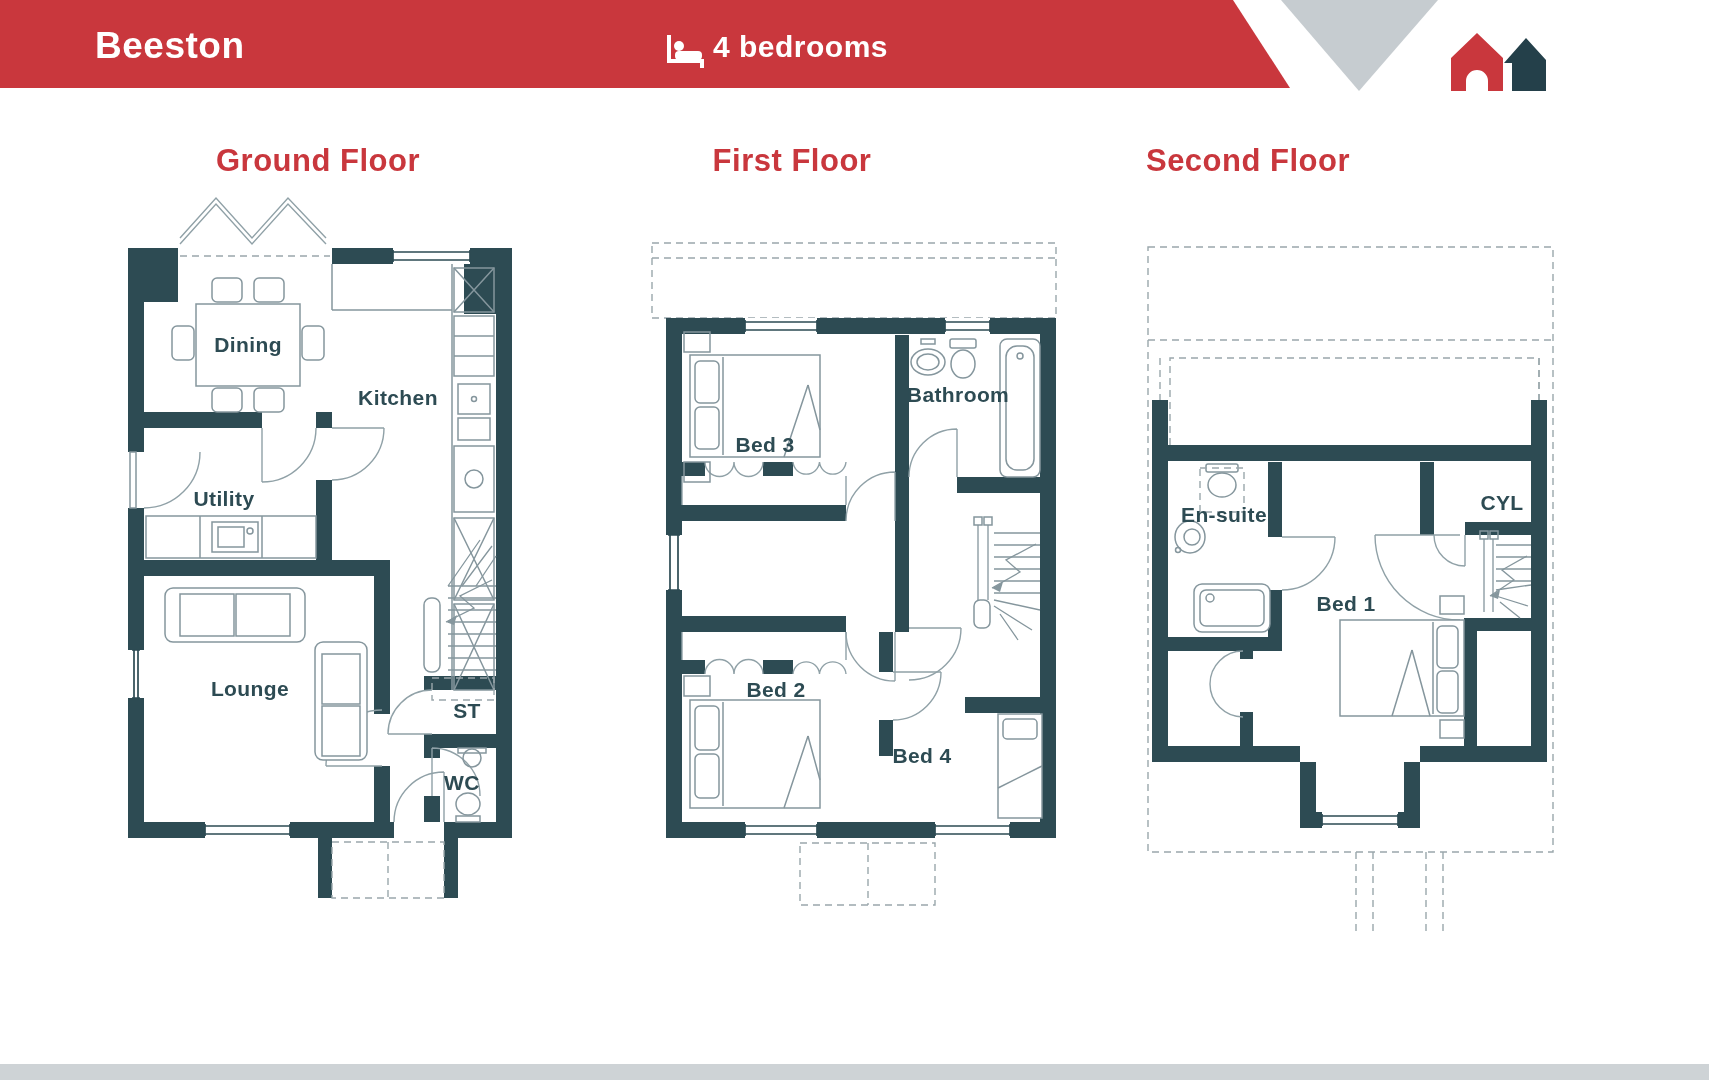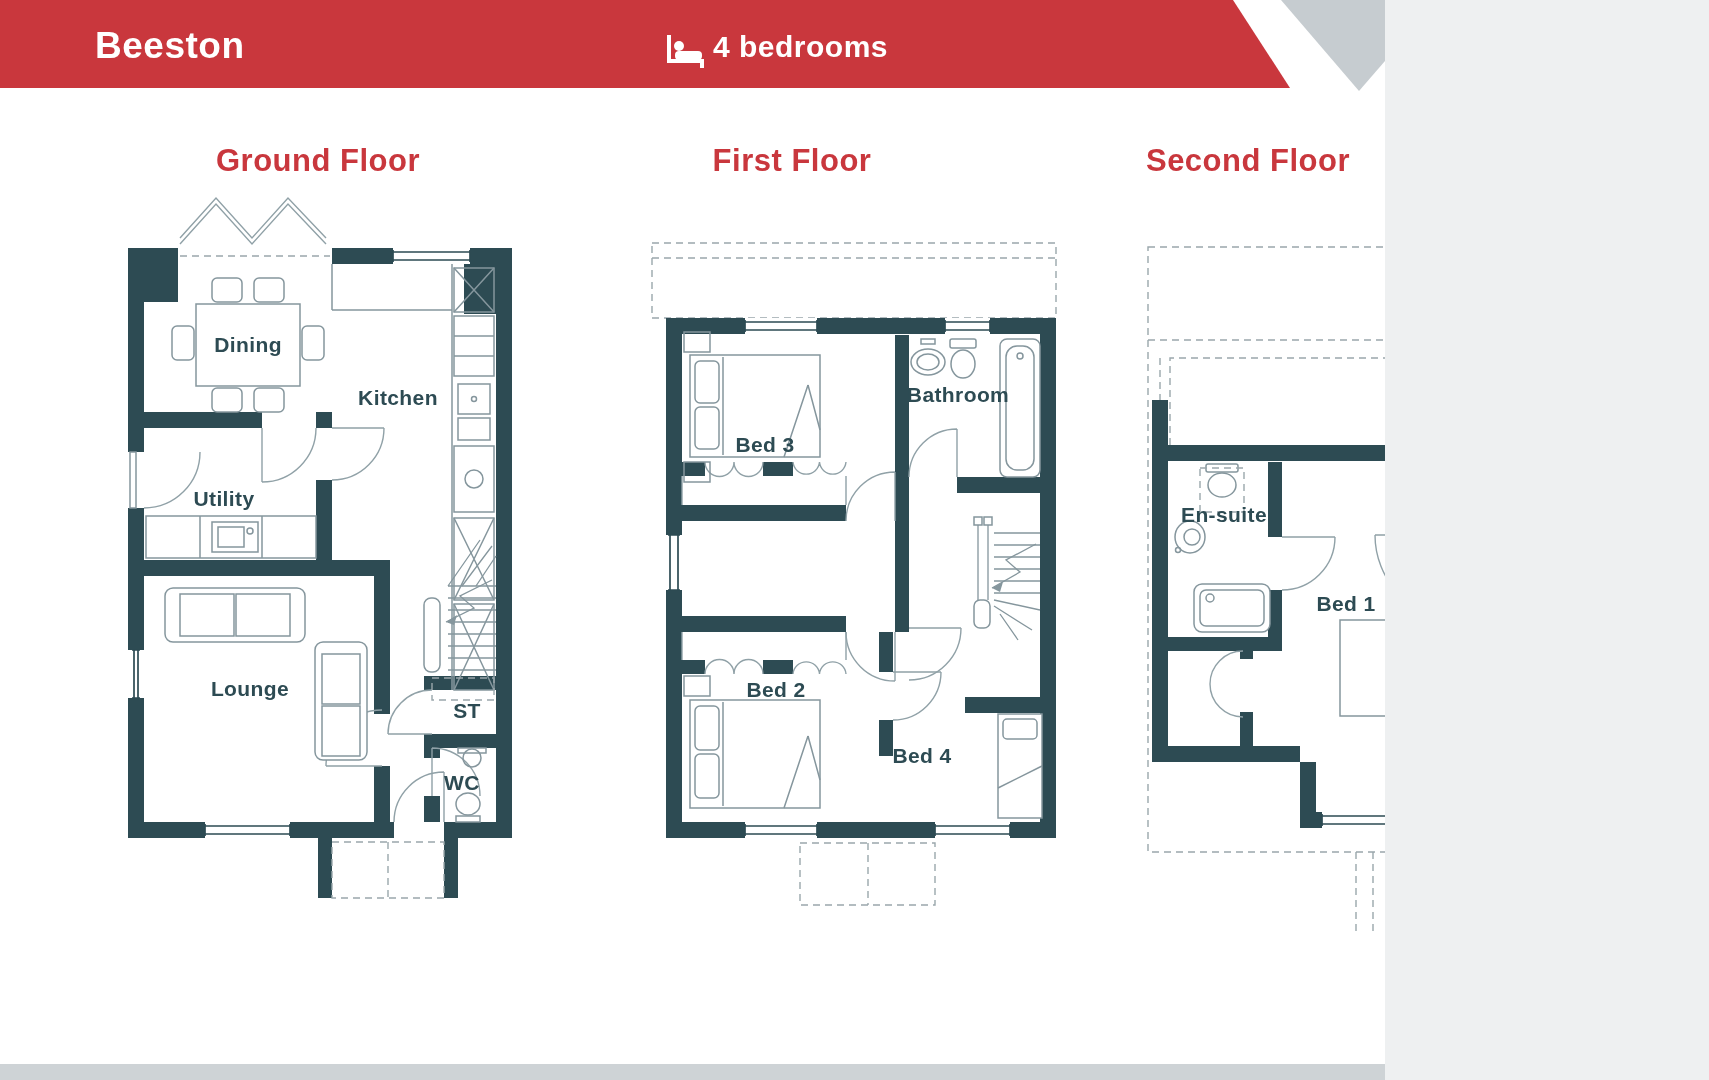--- a/index.html
+++ b/index.html
@@ -1,16 +1,16 @@
 <!DOCTYPE html>
 <html><head>
 <meta charset="utf-8">
 <style>
   html,body{margin:0;padding:0;background:#eef0f1;}
-  #stage{position:relative;width:1385px;height:1080px;background:#ffffff;overflow:hidden;
+  #stage{position:relative;width:1709px;height:1080px;background:#ffffff;overflow:hidden;
          font-family:"Liberation Sans",sans-serif;}
   svg{display:block}
   .wall{fill:#2d4b53;stroke:none}
   .whitebg{fill:#ffffff;stroke:none}
   .furn{fill:none;stroke:#85969d;stroke-width:1.5}
   .furnw{fill:#ffffff;stroke:#85969d;stroke-width:1.5}
   .door{fill:none;stroke:#90a1a7;stroke-width:1.4}
   .win{fill:none;stroke:#2d4b53;stroke-width:1.7}
   .dash{fill:none;stroke:#9aa7ac;stroke-width:1.4;stroke-dasharray:7 5}
   .tread{fill:none;stroke:#85969d;stroke-width:1.3}

